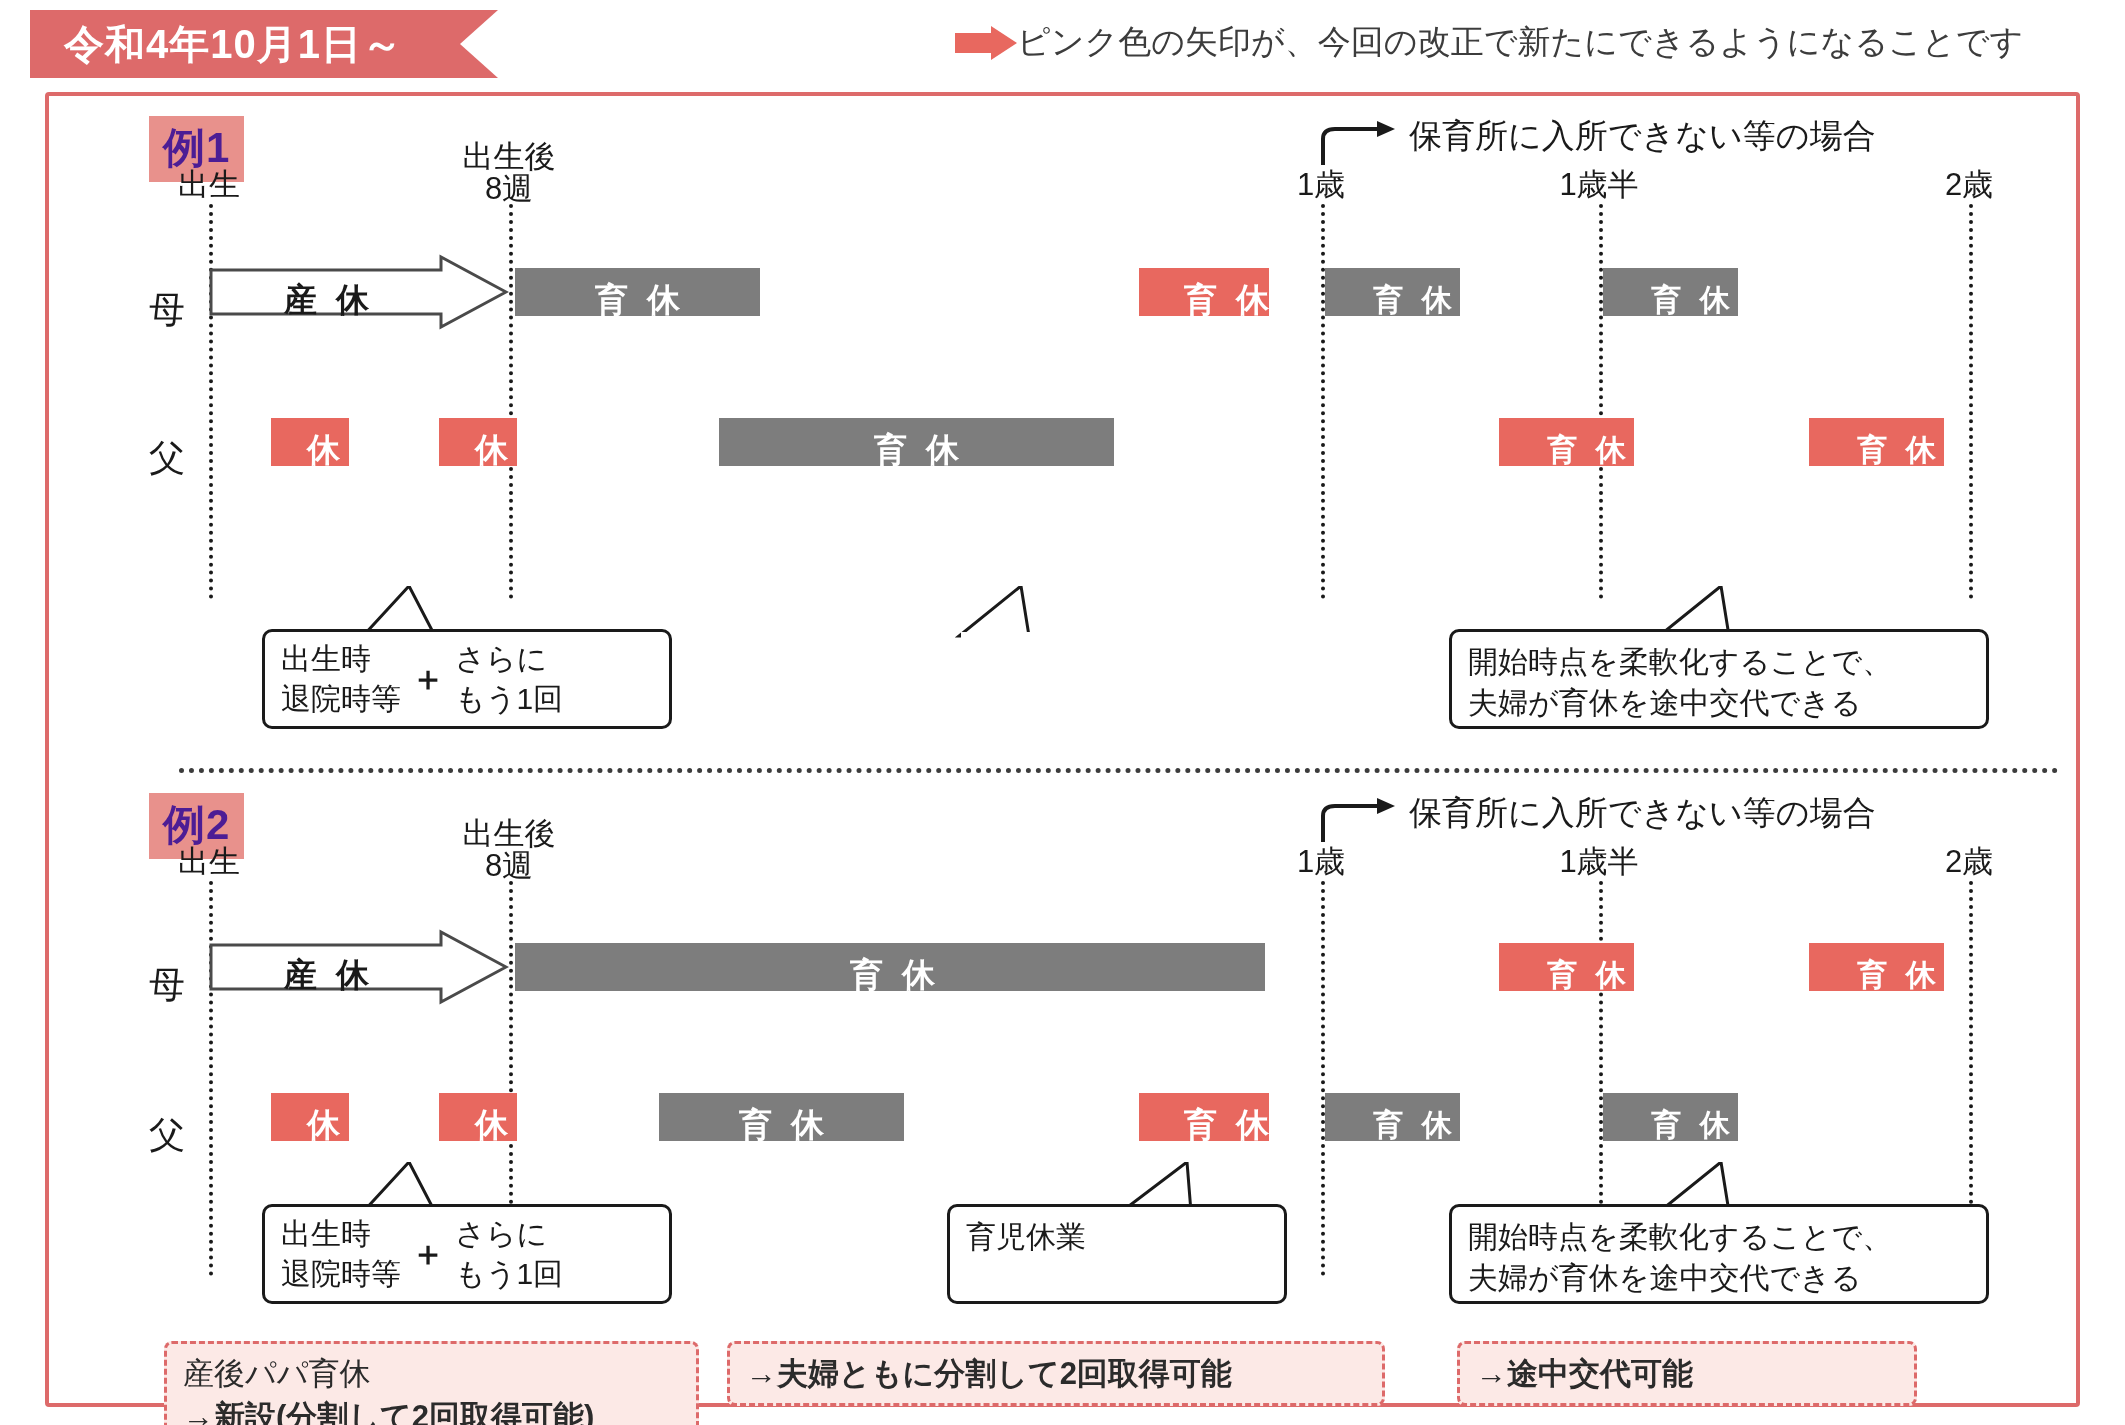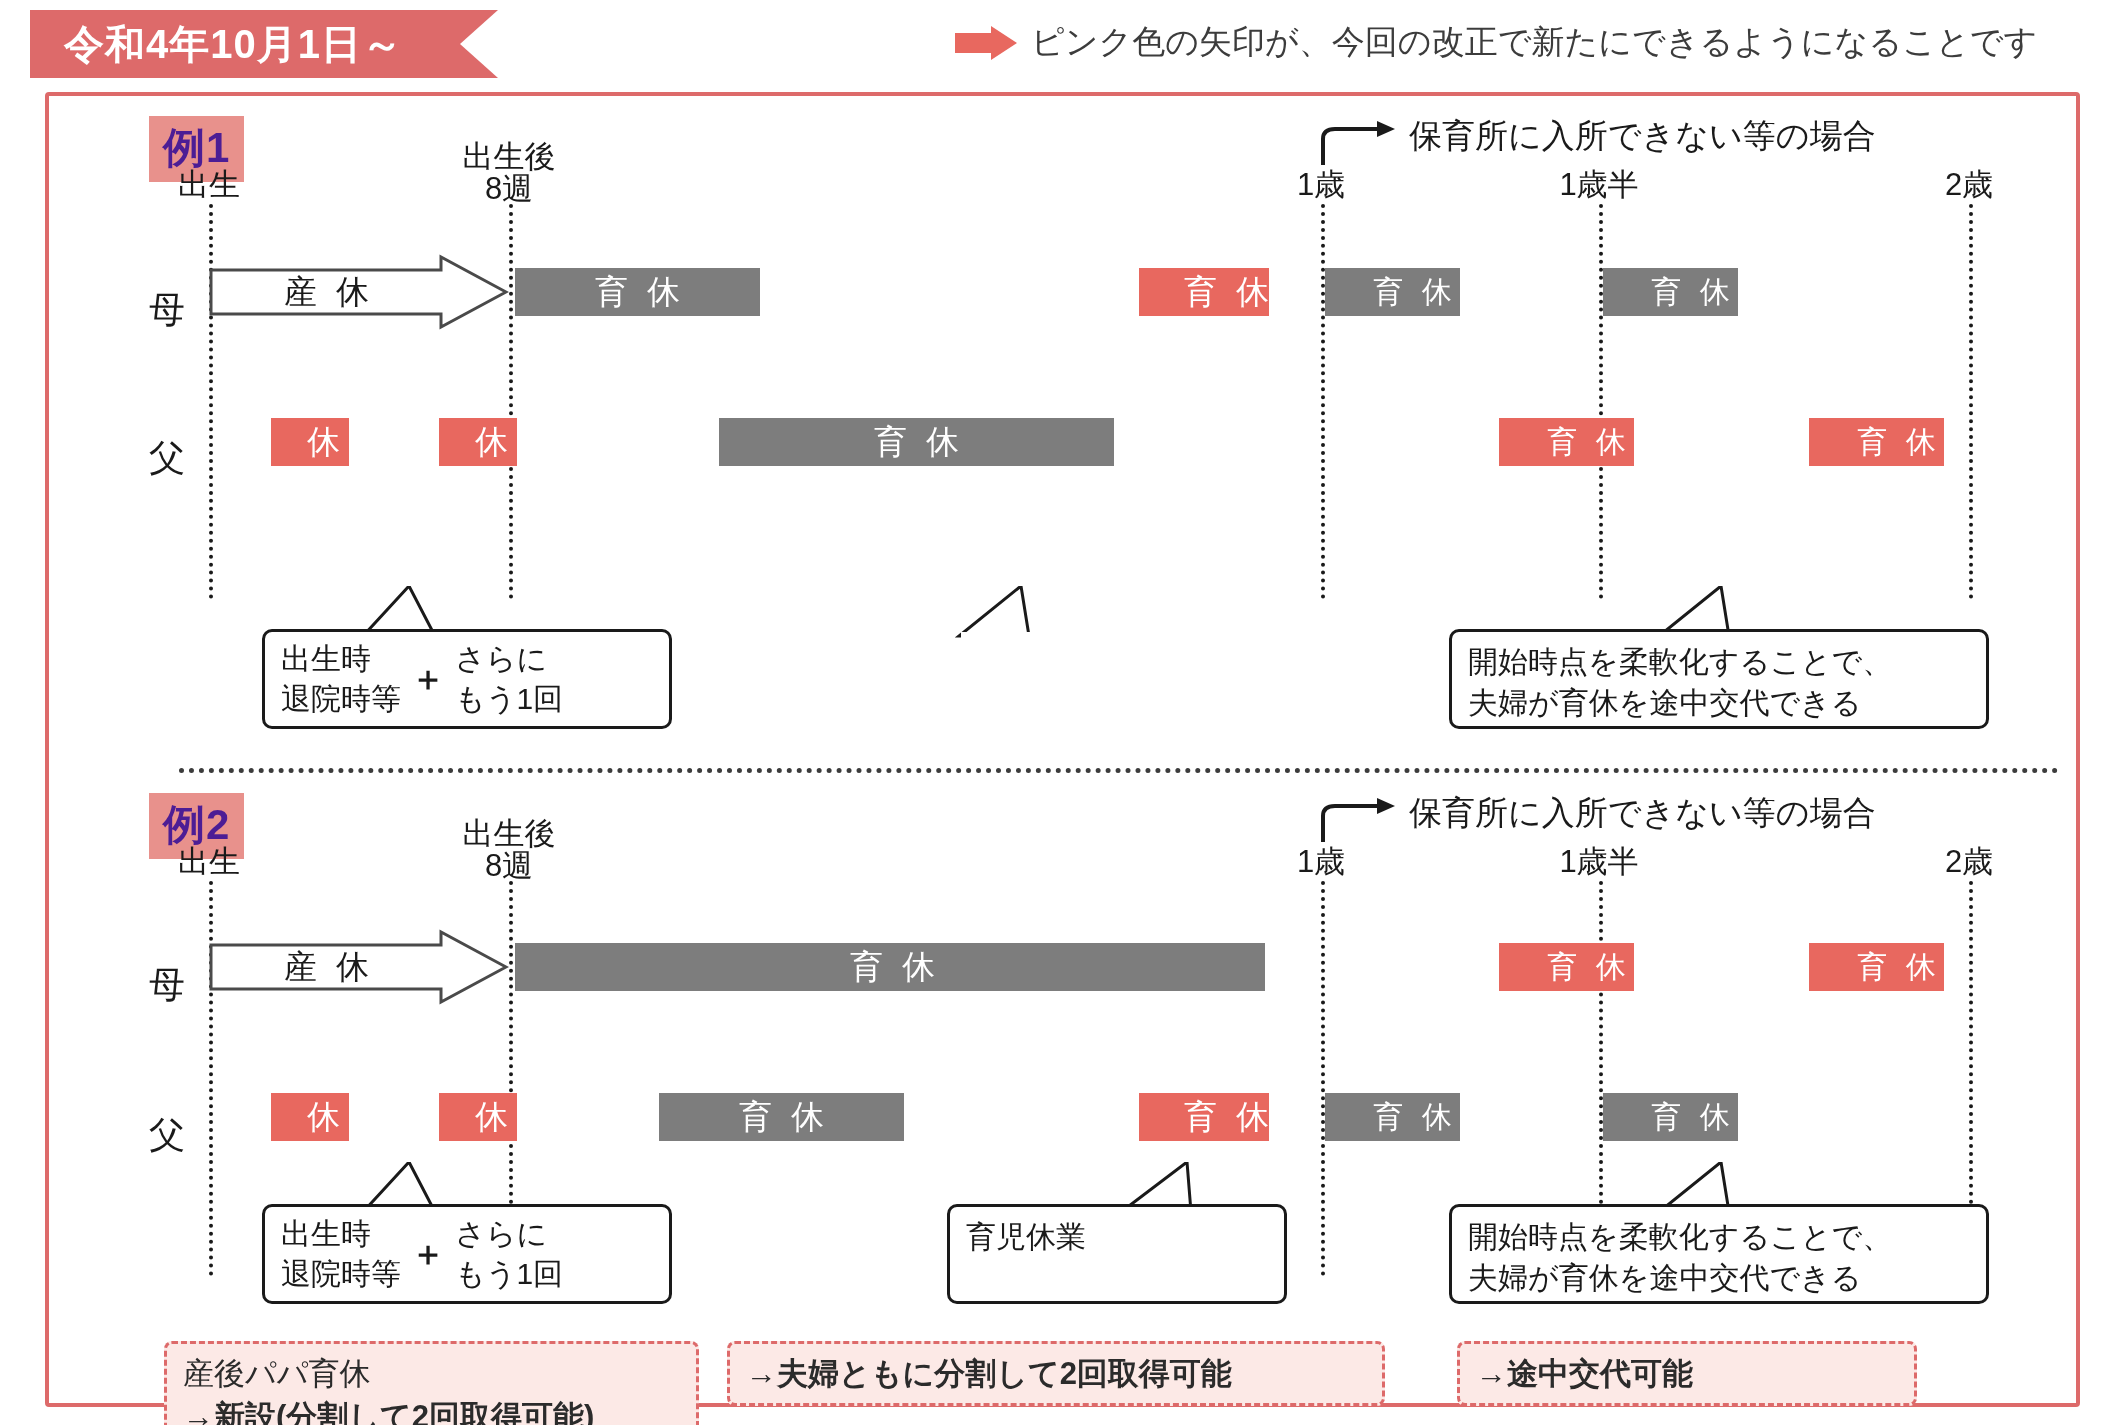--- a/index.html
+++ b/index.html
@@ -35,21 +35,20 @@
     width: 0; height: 0;
     border-top: 34px solid #dd6a6a;
     border-bottom: 34px solid #dd6a6a;
     border-right: 38px solid transparent;
   }
   .legend {
     position: absolute;
     left: 955px; top: 20px;
     display: flex;
     align-items: center;
-    gap: 14px;
     text-align: right;
   }
   .legend-arrow {
     width: 62px; height: 34px;
     position: relative;
   }
   .legend-arrow .body {
     position: absolute; left: 0; top: 7px;
     width: 38px; height: 20px;
     background: #e8685f;
@@ -132,28 +131,29 @@
   }
   .arrow .tip {
     position: absolute;
     top: 0;
     width: 0; height: 0;
     border-top: 38px solid transparent;
     border-bottom: 38px solid transparent;
   }
   .arrow .txt {
     position: absolute;
-    left: 0; top: 0;
+    left: 0; top: 8px;
     height: 76px;
     display: flex;
     align-items: center;
     justify-content: center;
     font-size: 33px;
     letter-spacing: 5px;
     white-space: nowrap;
+    font-weight: bold;
   }
   
   .arrow.gray .rect { background: #7d7d7d; }
   .arrow.gray .tip { border-left-color: #7d7d7d; }
   .arrow.gray .txt { color: #ffffff; }
   
   .arrow.pink .rect { background: #e8685f; }
   .arrow.pink .tip { border-left-color: #e8685f; }
   .arrow.pink .txt { color: #ffffff; }
   

